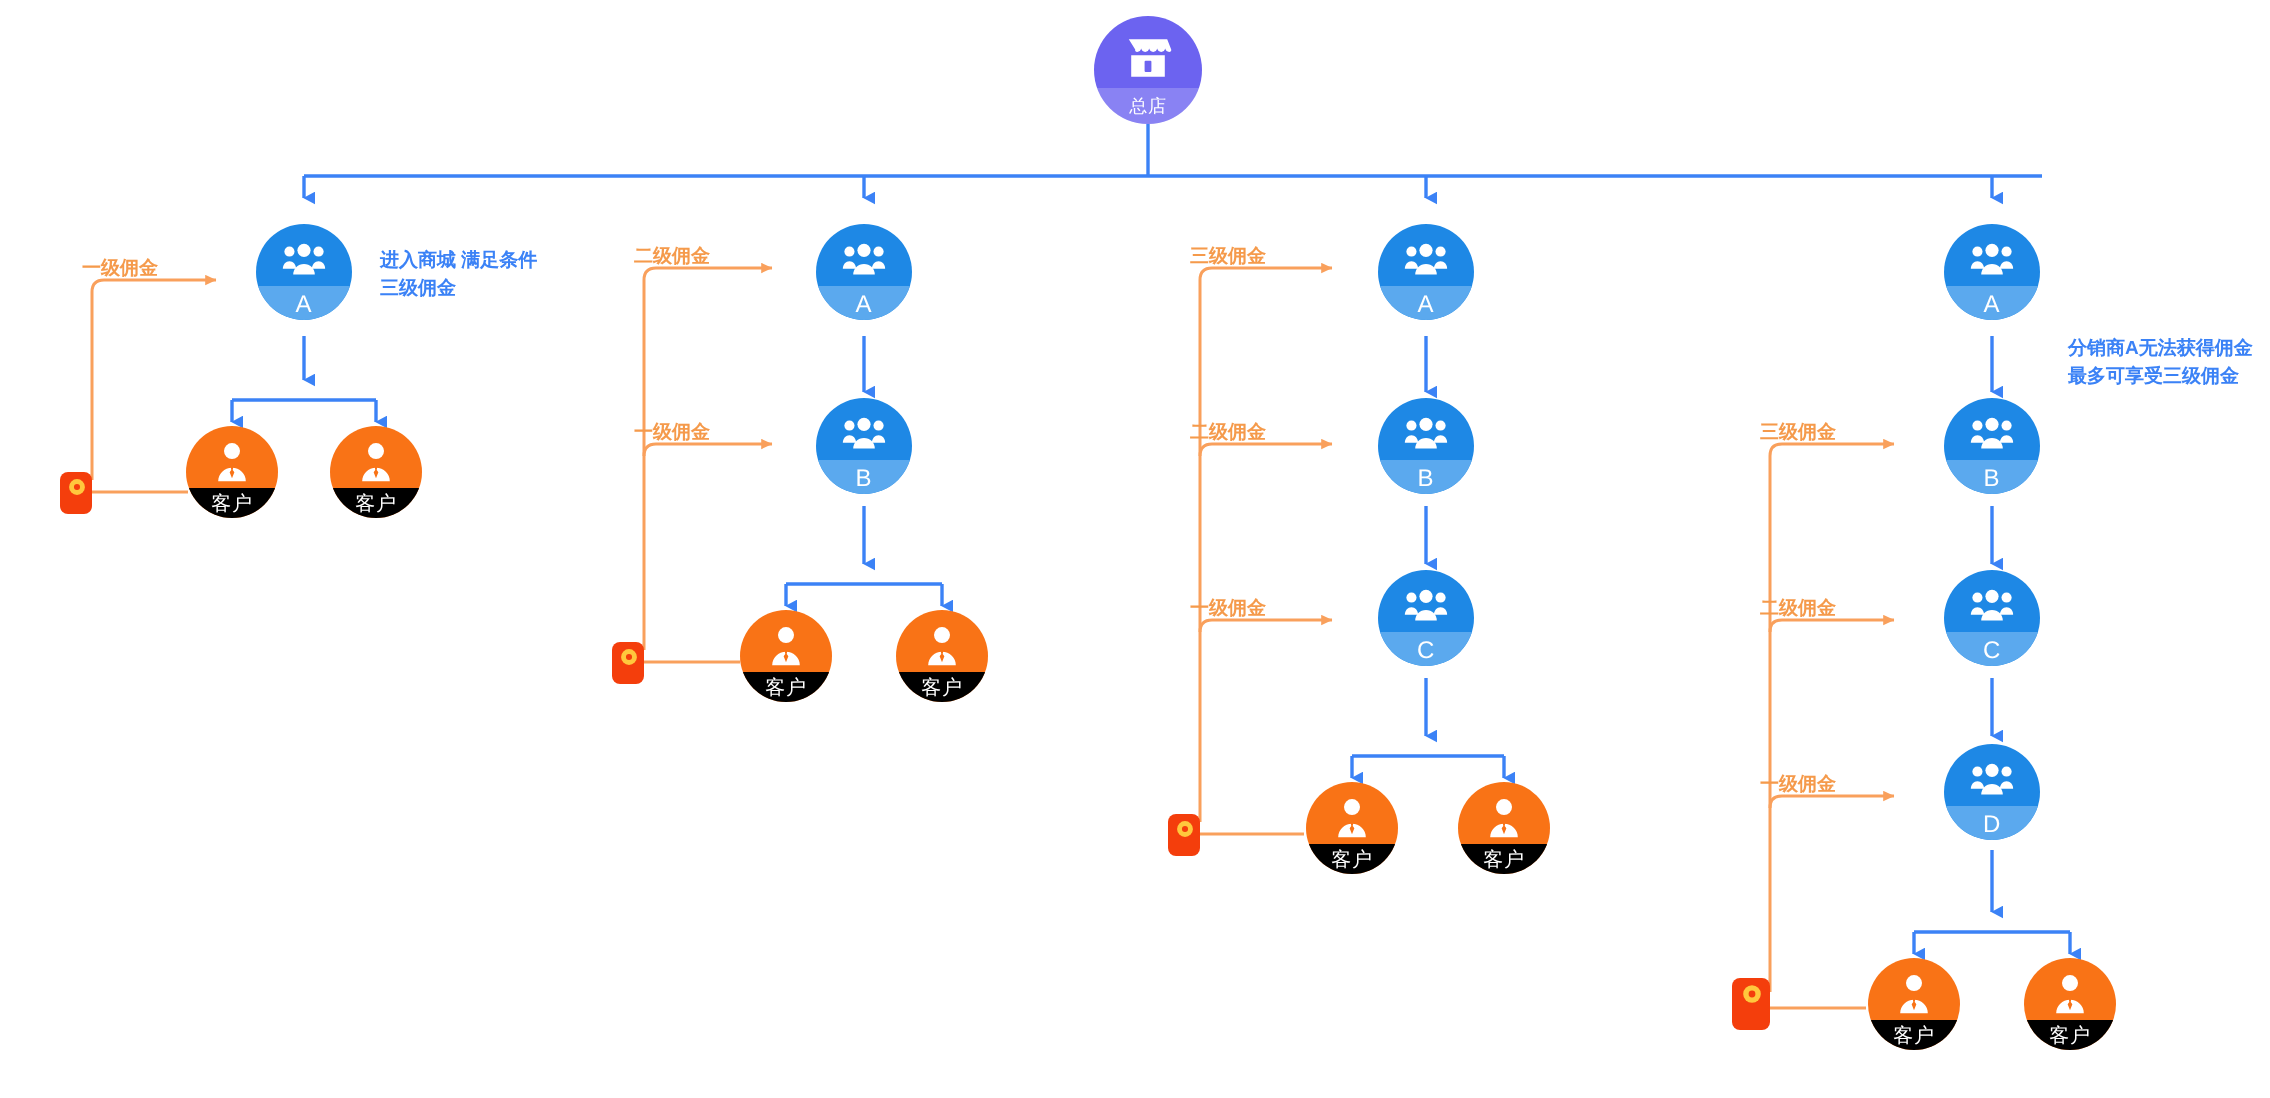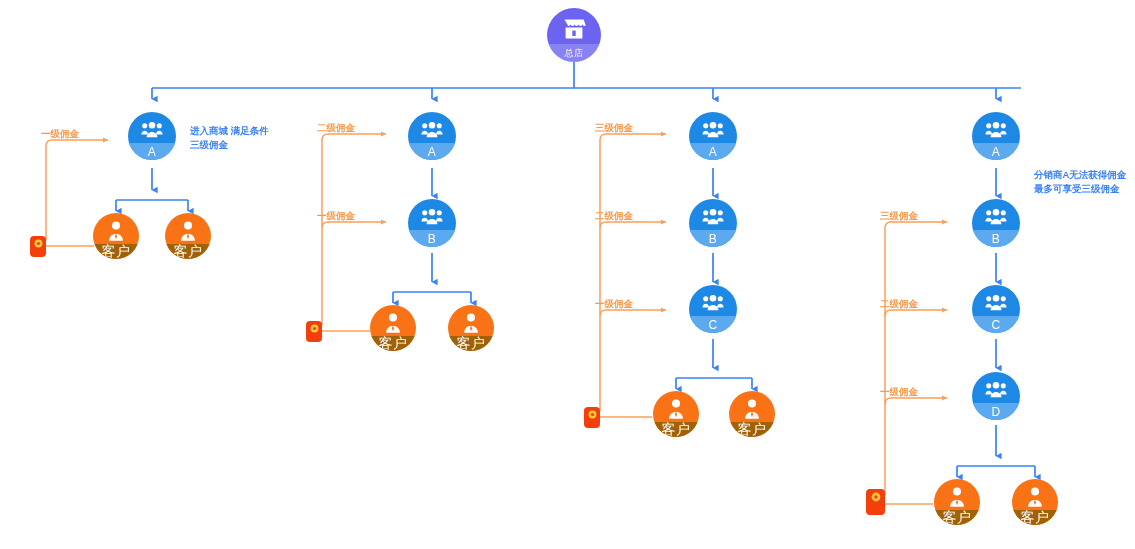--- a/index.html
+++ b/index.html
@@ -23,21 +23,21 @@
   .root .band{height:18px;background:rgba(255,255,255,.20);font-size:9px;}
 
   
   .dist{width:48px;height:48px;background:#1E88E5;}
   .dist .glyph{top:7px;height:22px;}
   .dist .band{height:17px;background:#5BA9EE;font-size:12px;font-weight:400;}
 
   
   .cust{width:46px;height:46px;background:#F97316;}
   .cust .glyph{top:7px;height:22px;}
-  .cust .band{height:15px;background:#a16207;font-size:14px;}
+  .cust .band{height:15px;background:#000000;font-size:10px;}
 
   
   .packet{position:absolute;background:#F43E0C;border-radius:4px;
           display:flex;align-items:flex-start;justify-content:center;}
   .packet .coin{margin-top:3px;}
 
   
   .caption{position:absolute;color:#3B82F6;font-size:9.5px;line-height:13.5px;white-space:pre;font-weight:700;}
   .fee-label{position:absolute;color:#F59A4B;font-size:9.5px;font-weight:700;white-space:nowrap;}
 </style>

